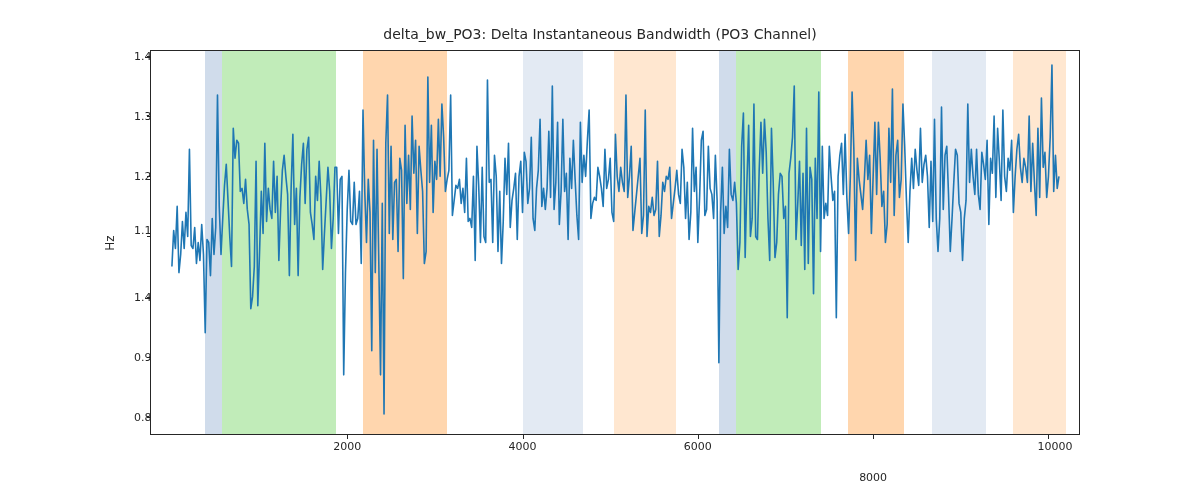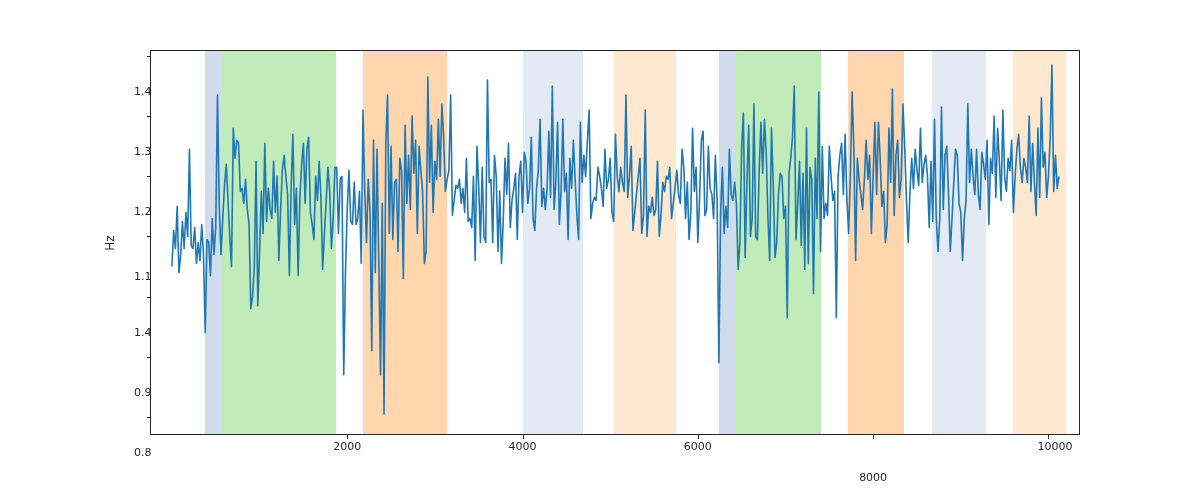--- a/index.html
+++ b/index.html
@@ -67,21 +67,20 @@
   }
   .xtick {
     top: 440px;
     transform: translateX(-50%);
   }
   .ytick {
     left: 134px;
     text-align: center;
     width: 14px;
     transform: translateY(-50%);
-    margin-top: 35px;
   }
   .tickline {
     position: absolute;
     background: #262626;
   }
   .tickline.x { width: 1px; height: 4px; top: 435px; }
   .tickline.y { height: 1px; width: 4px; left: 147px; }
   .shade {
     position: absolute;
     top: 0;
@@ -98,20 +97,21 @@
     fill: none;
     stroke: #1f77b4;
     stroke-width: 1.6;
     stroke-linejoin: round;
   }
 </style>
 </head>
 <body>
 
 <div class="figure">
+  <div class="title">delta_bw_PO3: Delta Instantaneous Bandwidth (PO3 Channel)</div>
 
   <div class="axes">
     <div id="shade-layer">
         <div class="shade" style="left: 55.2215px; width: 16.6541px; background: rgb(176, 196, 222); opacity: 0.6;"></div>
         <div class="shade" style="left: 71.8756px; width: 113.949px; background: rgb(152, 223, 138); opacity: 0.6;"></div>
         <div class="shade" style="left: 212.997px; width: 84.147px; background: rgb(255, 187, 120); opacity: 0.6;"></div>
         <div class="shade" style="left: 373.402px; width: 59.6041px; background: rgb(176, 196, 222); opacity: 0.35;"></div>
         <div class="shade" style="left: 463.685px; width: 62.2337px; background: rgb(255, 187, 120); opacity: 0.35;"></div>
         <div class="shade" style="left: 568.869px; width: 17.5306px; background: rgb(176, 196, 222); opacity: 0.6;"></div>
         <div class="shade" style="left: 586.4px; width: 85.0236px; background: rgb(152, 223, 138); opacity: 0.6;"></div>
@@ -138,21 +138,21 @@
       <div class="tick xtick" style="left: 1055px;">10000</div>
     </div>
   <div id="yticks">
       <div class="tickline y" style="top: 416.953px;"></div>
       <div class="tick ytick" style="top: 416.953px;">0.8</div>
       <div class="tickline y" style="top: 356.797px;"></div>
       <div class="tick ytick" style="top: 356.797px;">0.9</div>
       <div class="tickline y" style="top: 296.641px;"></div>
       <div class="tick ytick" style="top: 296.641px;">1.4</div>
       <div class="tickline y" style="top: 236.484px;"></div>
-      <div class="tick ytick" style="top: 241px;">1.1</div>
+      <div class="tick ytick" style="top: 230px;">1.1</div>
       <div class="tickline y" style="top: 176.328px;"></div>
       <div class="tick ytick" style="top: 176.328px;">1.2</div>
       <div class="tickline y" style="top: 116.172px;"></div>
       <div class="tick ytick" style="top: 116.172px;">1.3</div>
       <div class="tickline y" style="top: 56.0156px;"></div>
       <div class="tick ytick" style="top: 56.0156px;">1.4</div>
     </div>
 
   <div class="ylabel">
     <span>Hz</span>

